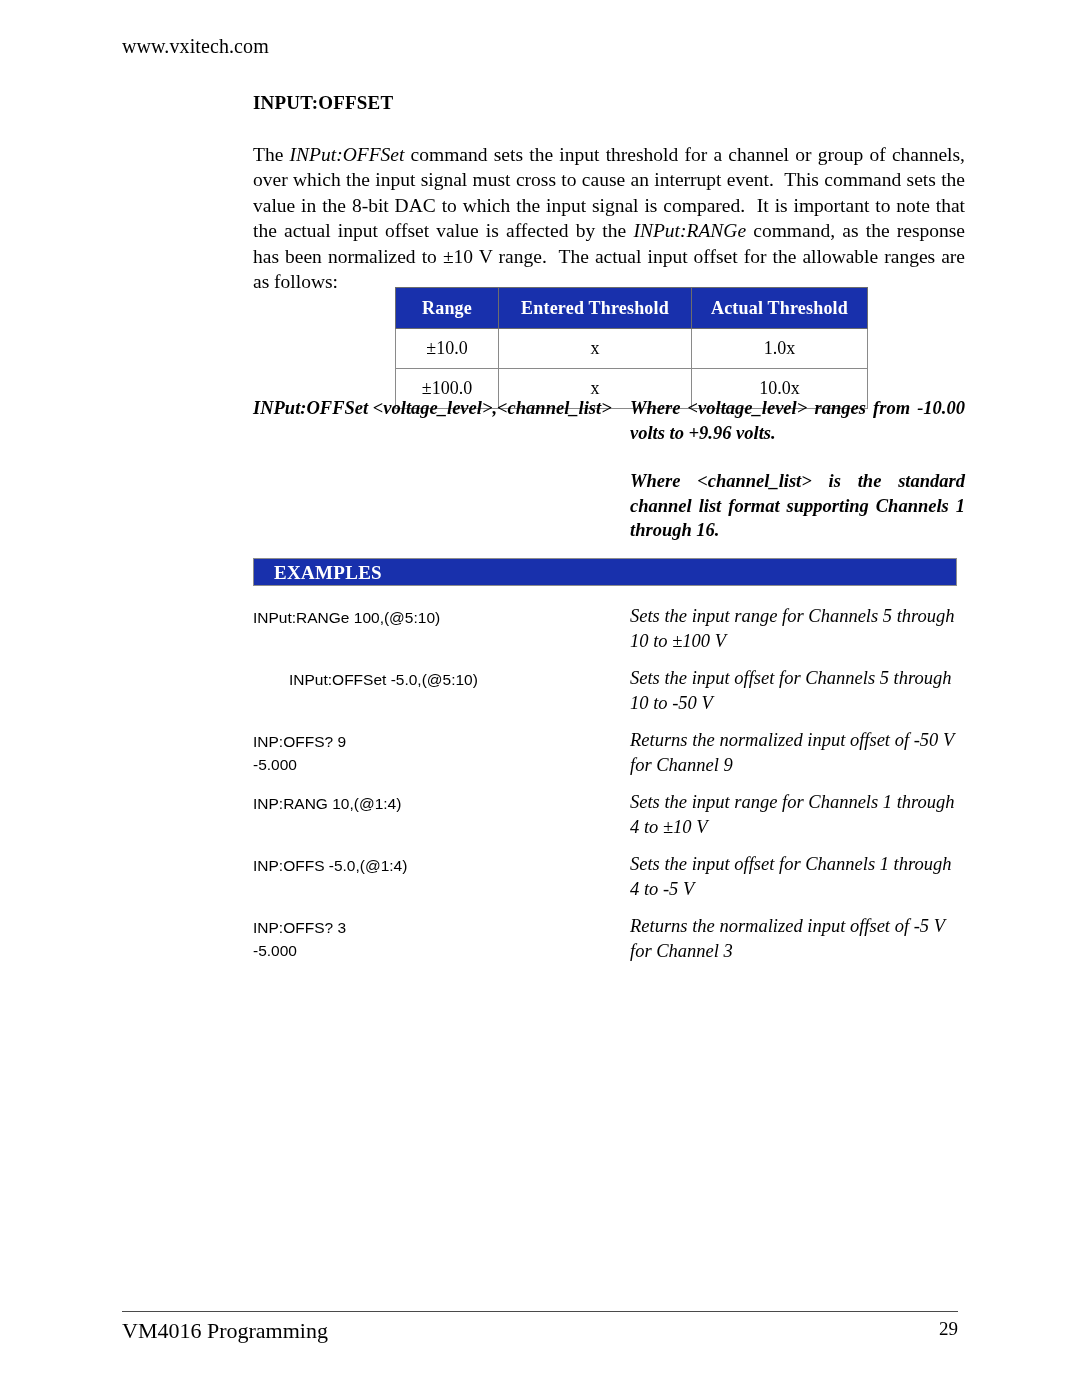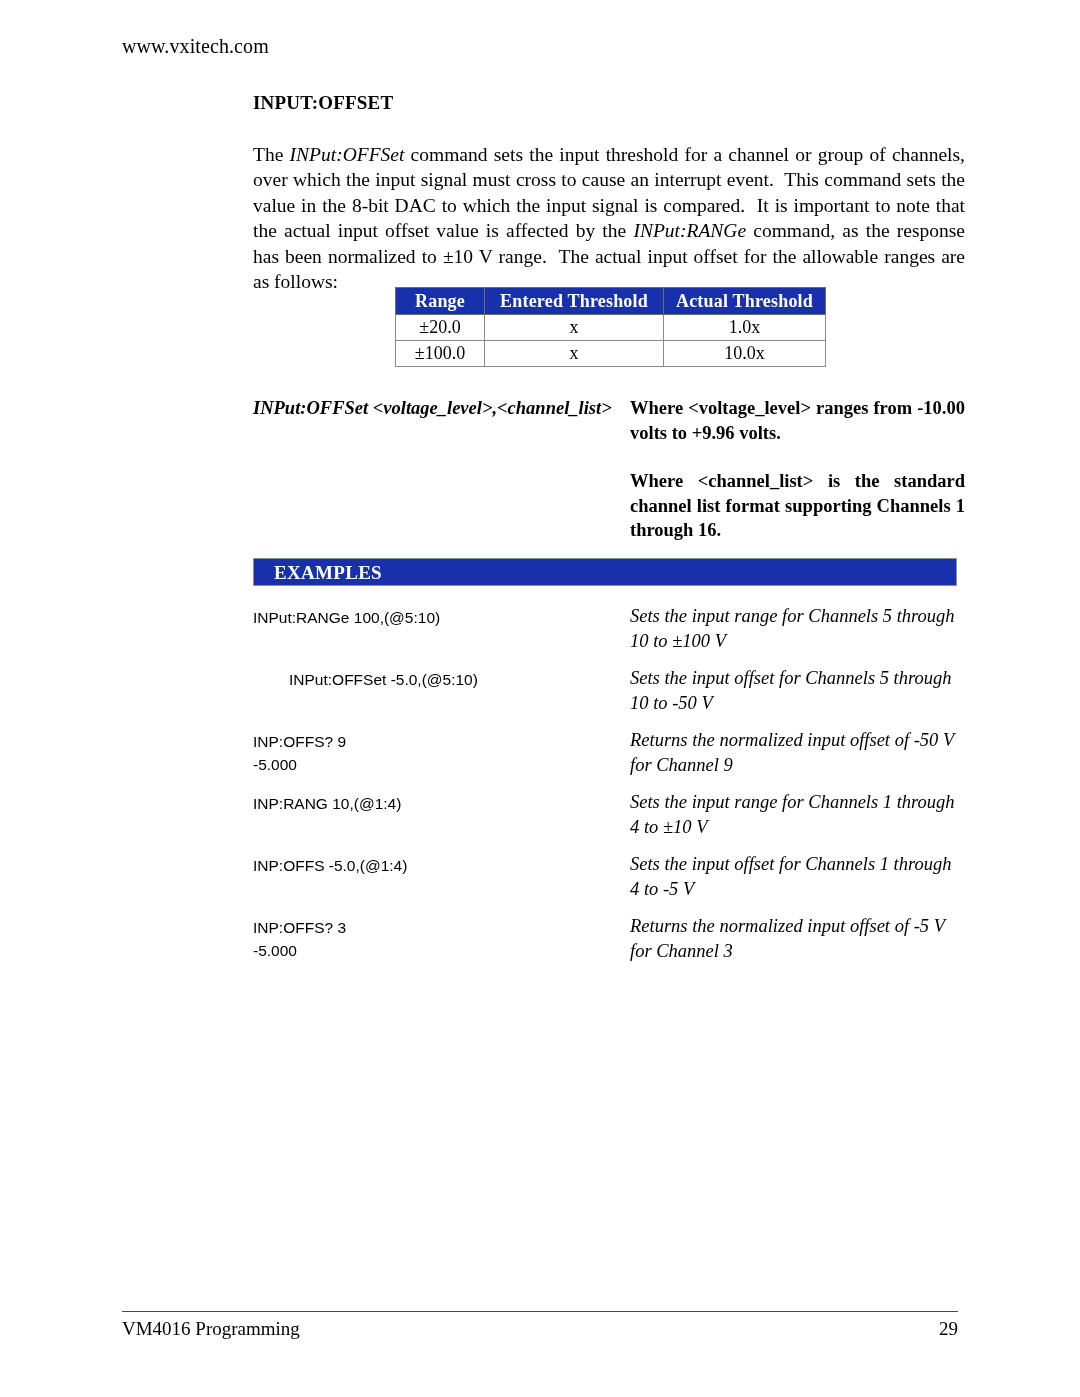--- a/index.html
+++ b/index.html
@@ -59,21 +59,21 @@
   
   .range-table {
     position: absolute;
     left: 395px;
     top: 287px;
     border-collapse: collapse;
     font-size: 18px;
   }
   .range-table td, .range-table th {
     border: 1px solid #8a8a8a;
-    padding: 1px;
+    padding: 8px;
     text-align: center;
     vertical-align: middle;
     height: 23px;
   }
   .range-table thead th {
     background: #1830ac;
     color: #ffffff;
     font-weight: bold;
     font-size: 18px;
     height: 24px;
@@ -101,20 +101,21 @@
     font-style: italic;
     line-height: 24px;
   }
   .syntax-notes {
     position: absolute;
     left: 377px;
     top: 0;
     width: 335px;
     font-size: 18.5px;
     font-weight: bold;
+    font-style: italic;
     line-height: 24.5px;
     text-align: justify;
   }
   .syntax-notes p { margin: 0 0 24px 0; }
   .syntax-notes p:last-child { margin-bottom: 0; }
 
   
   .examples-bar {
     position: absolute;
     left: 253px;
@@ -171,21 +172,21 @@
     left: 122px;
     top: 1311px;
     width: 836px;
     height: 0;
     border-top: 1.5px solid #4a4a4a;
   }
   .footer-left {
     position: absolute;
     left: 122px;
     top: 1318px;
-    font-size: 19px;
+    font-size: 22px;
   }
   .footer-right {
     position: absolute;
     left: 922px;
     top: 1318px;
     width: 36px;
     text-align: right;
     font-size: 19px;
   }
 </style>
@@ -203,21 +204,21 @@
   <table class="range-table">
     <thead>
       <tr>
         <th class="col-range">Range</th>
         <th class="col-entered">Entered Threshold</th>
         <th class="col-actual">Actual Threshold</th>
       </tr>
     </thead>
     <tbody>
       <tr>
-        <td>±20.0</td>
+        <td>±10.0</td>
         <td>x</td>
         <td>1.0x</td>
       </tr>
       <tr>
         <td>±100.0</td>
         <td>x</td>
         <td>10.0x</td>
       </tr>
     </tbody>
   </table>

